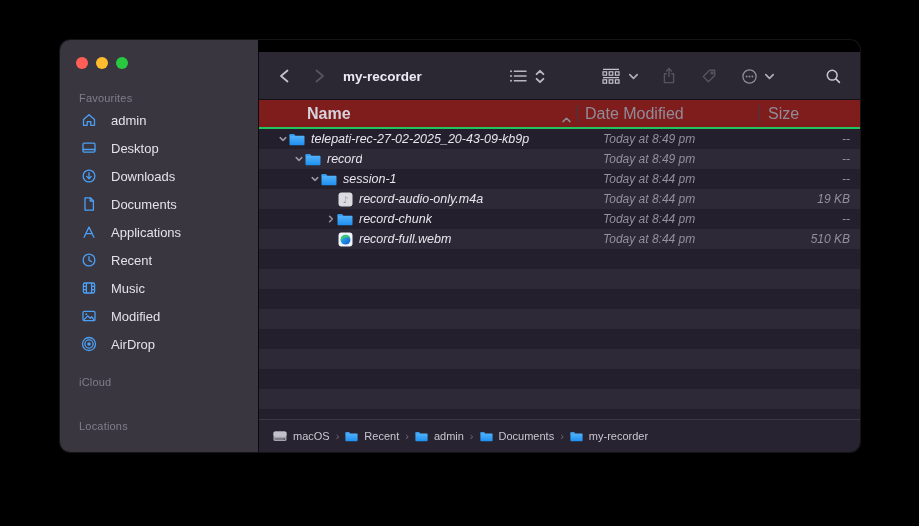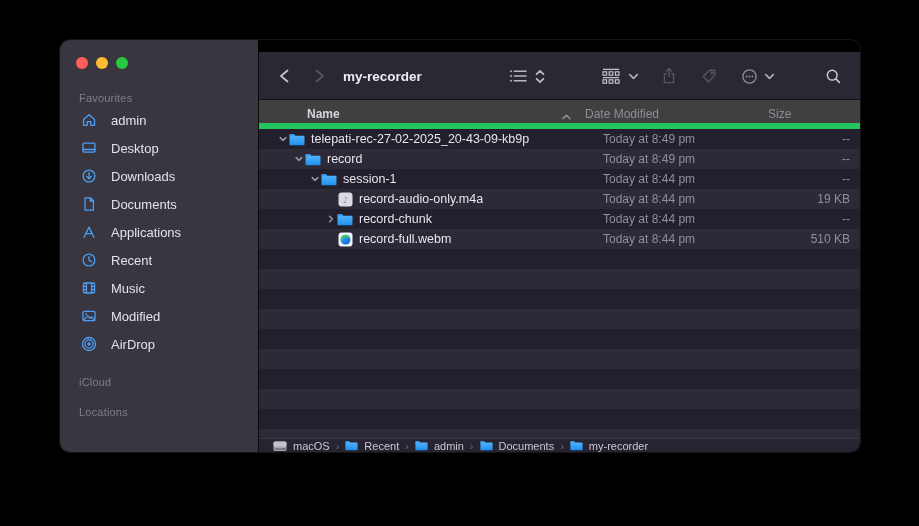--- a/index.html
+++ b/index.html
@@ -26,45 +26,45 @@
   
   .main { flex:1 1 auto; display:flex; flex-direction:column;
     border-left:1px solid #0b0a0f; min-width:0;margin-top:12px; }
   .toolbar { height:48px; background:#2b2833; border-bottom:1px solid #141219;
     position:relative; flex:0 0 auto; }
   .tbtn { position:absolute; top:0; height:48px; display:flex; align-items:center; }
   .win-title { position:absolute; left:84px; top:0; height:48px; display:flex;
     align-items:center; font-size:13.5px; font-weight:bold; color:#eceaf2; }
 
   
-  .colhead { height:29px; background:#404040; border-bottom:6px solid #22c55e;
-    position:relative; flex:0 0 auto; font-size:12px; }
+  .colhead { height:29px; background:#7f1d1d; border-bottom:2px solid #22c55e;
+    position:relative; flex:0 0 auto; font-size:16px; }
   .colhead .hname { position:absolute; left:48px; top:0; line-height:28px;
     font-weight:bold; color:#d6d3dc; }
   .colhead .hdim { position:absolute; top:0; line-height:28px; color:#8f8c99; }
   .colhead .sort { position:absolute; left:302px; top:10px; }
   .vdiv { position:absolute; top:5px; bottom:5px; width:1px; background:#3d3a47; }
 
   
   .list { flex:1 1 auto; position:relative; overflow:hidden;
-    background:repeating-linear-gradient(to bottom, #231f2c 0 20px, #2d2936 20px 40px); }
+    background:repeating-linear-gradient(to bottom, #231f2c 0 20px, #2d2936 20px 40px);font-style:italic; }
   .frow { height:20px; display:flex; align-items:center; position:relative;
     font-size:12.5px; cursor:default; }
   .frow .chev { width:12px; height:12px; flex:0 0 auto; display:flex;
     align-items:center; justify-content:center; }
   .frow .f-icon { width:16px; height:15px; flex:0 0 auto; display:flex;
     align-items:center; justify-content:center; }
   .frow .f-name { margin-left:6px; color:#e8e5ee; white-space:nowrap;
     overflow:hidden; }
   .frow .f-date { position:absolute; left:344px; color:#938f9d; font-size:12px; }
   .frow .f-size { position:absolute; right:10px; color:#938f9d; font-size:12px;
     text-align:right; }
 
   
-  .pathbar { height:14px; background:#272330; border-top:1px solid #3b3844;
+  .pathbar { height:33px; background:#272330; border-top:1px solid #3b3844;
     display:flex; align-items:center; padding-left:14px; flex:0 0 auto;
     font-size:11px; color:#c9c6d1; white-space:nowrap; overflow:hidden; }
   .crumb { display:flex; align-items:center; gap:6px; }
   .crumb-sep { margin:0 6px; color:#6b6875; font-size:11px; }
 </style>
 </head>
 <body>
 
 <div class="stage">
   <div class="window">
@@ -161,21 +161,21 @@
                 <svg width="16" height="16" viewBox="0 0 16 16">
                   <circle cx="8" cy="8" r="1.8" fill="#4aa0f7"></circle>
                   <circle cx="8" cy="8" r="4.1" fill="none" stroke="#4aa0f7" stroke-width="1.3" stroke-linecap="round" stroke-linejoin="round"></circle>
                   <circle cx="8" cy="8" r="6.5" fill="none" stroke="#4aa0f7" stroke-width="1.3" stroke-linecap="round" stroke-linejoin="round"></circle>
                 </svg>
               </span>
               <span class="s-label">AirDrop</span>
             </li>
           </ul>
           <div class="side-section-label" style="margin-top: 18px;">iCloud</div>
-          <div class="side-section-label" style="margin-top: 18px;">Locations</div>
+          <div class="side-section-label" style="margin-top: 32px;">Locations</div>
         </div>
     </aside>
 
     <section class="main">
 
       <div class="toolbar">
         <div class="tbtn" style="left:18px">
           <svg width="14" height="16" viewBox="0 0 14 16">
               <polyline points="10.5,2.5 4,8 10.5,13.5" fill="none" stroke="#c3c0cb" stroke-width="1.8" stroke-linecap="round" stroke-linejoin="round"></polyline>
             </svg>

